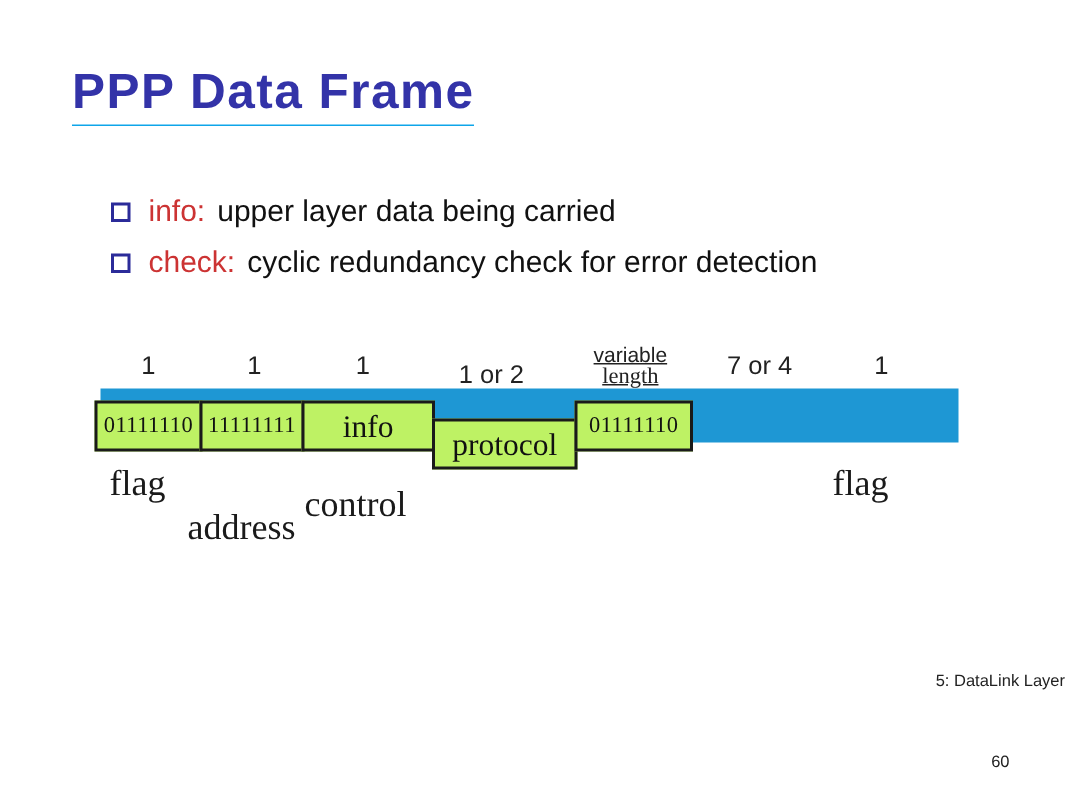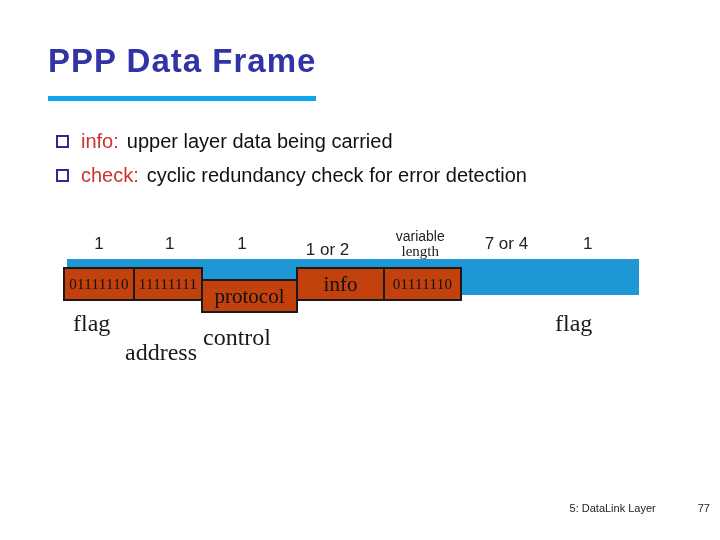--- a/index.html
+++ b/index.html
@@ -9,54 +9,54 @@
   }
   .slide{position:absolute;inset:0;}
 
   
   .title{
     position:absolute;left:48px;top:42px;margin:0;
     font-size:33px;font-weight:bold;letter-spacing:1px;
     color:#3333A8;
   }
   .title .underline{
-    display:inline-block;border-bottom:5px solid #0ea5e9;padding-bottom:16px;
+    display:inline-block;border-bottom:1px solid #0ea5e9;padding-bottom:3px;
   }
 
   
   .bullets{
     position:absolute;left:56px;top:128px;width:560px;
     list-style:none;margin:0;padding:0;
     font-size:20px;line-height:27px;
   }
-  .bullets li{position:relative;padding-left:25px;margin-bottom:7px;}
+  .bullets li{position:relative;padding-left:25px;margin-bottom:7px;margin-left:18px;}
   .bullet-square{
     position:absolute;left:0;top:7px;width:9px;height:9px;
     border:2px solid #2B2B99;background:transparent;
   }
   .term{color:#CC3333;margin-right:0.4em;}
 
   
   .diagram{position:absolute;left:63px;top:224px;width:575px;}
   .size-row{
     display:flex;width:564px;align-items:center;height:40px;
     font-size:17px;color:#222;
   }
   .size-cell{text-align:center;}
-  .size-var{font-size:14px;line-height:15px;}
+  .size-var{font-size:14px;line-height:15px;text-decoration:underline;}
   .size-var .serifline{font-family:"Liberation Serif",serif;font-size:15px;}
 
   .frame-wrap{position:relative;height:40px;margin-top:3px;width:564px;}
   .blue-bar{
     position:absolute;left:4px;top:-8px;width:572px;height:36px;
     background:#1E97D4;z-index:0;
   }
   .boxes{position:relative;z-index:1;display:flex;height:34px;}
   .fbox{
-    box-sizing:border-box;border:2px solid #1a1a1a;background:#c2410c;
+    box-sizing:border-box;border:2px solid #1a1a1a;background:#bef264;
     display:flex;align-items:center;justify-content:center;
     font-family:"Liberation Serif",serif;height:34px;
   }
   .fbox + .fbox{margin-left:-2px;text-align:center;}
   .bits{font-size:15px;letter-spacing:0.3px;}
   .word{font-size:21px;}
   .w0{width:72px;}.w1{width:70px;}.w2{width:75px;}.w3{width:97px;margin-top:12px;}
   .w4{width:89px;}.w5{width:84px;}.w6{width:79px;}
 
   .below{position:relative;height:70px;width:564px;
@@ -64,21 +64,21 @@
   .lbl{position:absolute;white-space:nowrap;}
   .lbl-flag1{left:10px;top:3px;}
   .lbl-address{left:62px;top:32px;}
   .lbl-control{left:140px;top:5px;margin-top:12px;}
   .lbl-flag2{left:492px;top:3px;}
 
   
   .footer{
     position:absolute;right:10px;bottom:26px;
     display:flex;align-items:center;gap:42px;
-    font-size:11px;color:#222;
+    font-size:11px;color:#222;flex-direction:column;
   }
 </style>
 </head>
 <body>
 
 <div class="slide">
 
   <h1 class="title">
     <span class="underline">PPP Data Frame</span>
   </h1>
@@ -105,33 +105,33 @@
       </div>
       <div class="size-cell w5">7 or 4</div>
       <div class="size-cell w6">1</div>
     </div>
 
     <div class="frame-wrap">
       <div class="blue-bar"></div>
       <div class="boxes">
         <div class="fbox bits w0">01111110</div>
         <div class="fbox bits w1">11111111</div>
+        <div class="fbox word w4">info</div>
         <div class="fbox word w3">protocol</div>
-        <div class="fbox word w4">info</div>
         <div class="fbox bits w6">01111110</div>
       </div>
     </div>
 
     <div class="below">
       <span class="lbl lbl-flag1">flag</span>
       <span class="lbl lbl-address">address</span>
       <span class="lbl lbl-control">control</span>
       <span class="lbl lbl-flag2">flag</span>
     </div>
 
   </div>
 
   <div class="footer">
     <span>5: DataLink Layer</span>
-    <span>77</span>
+    <span>60</span>
   </div>
 
 </div>
 
 </body></html>

